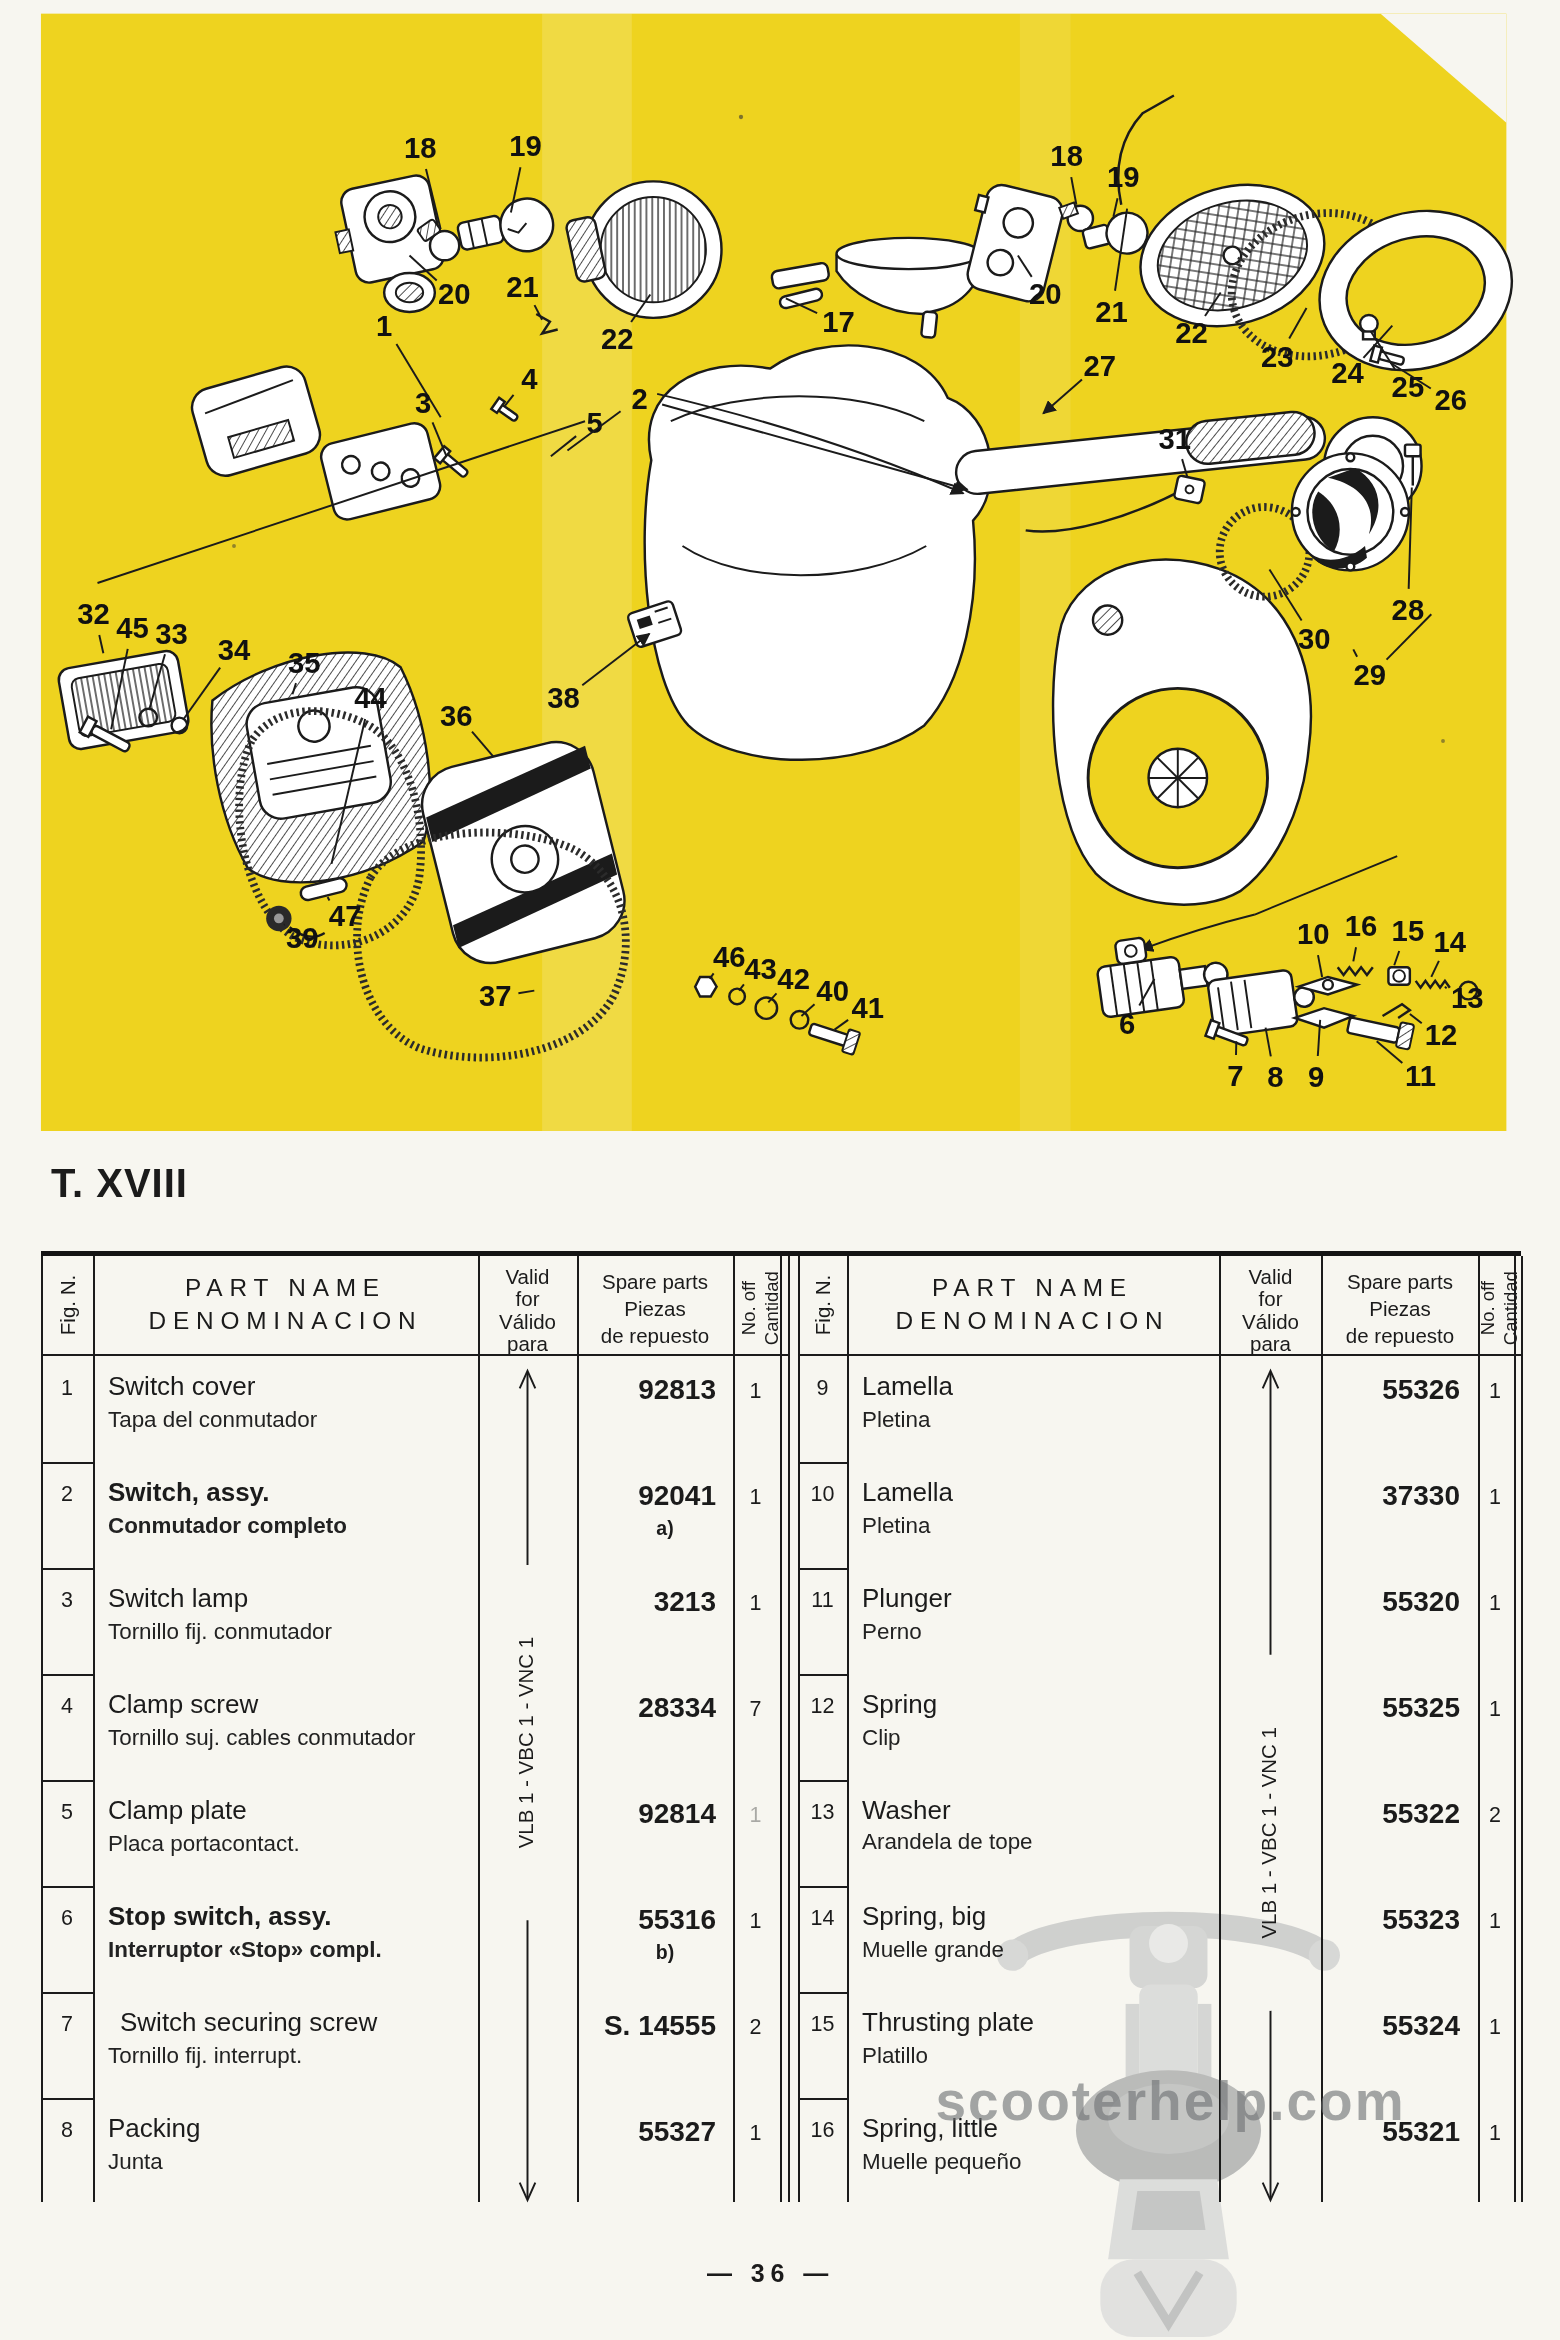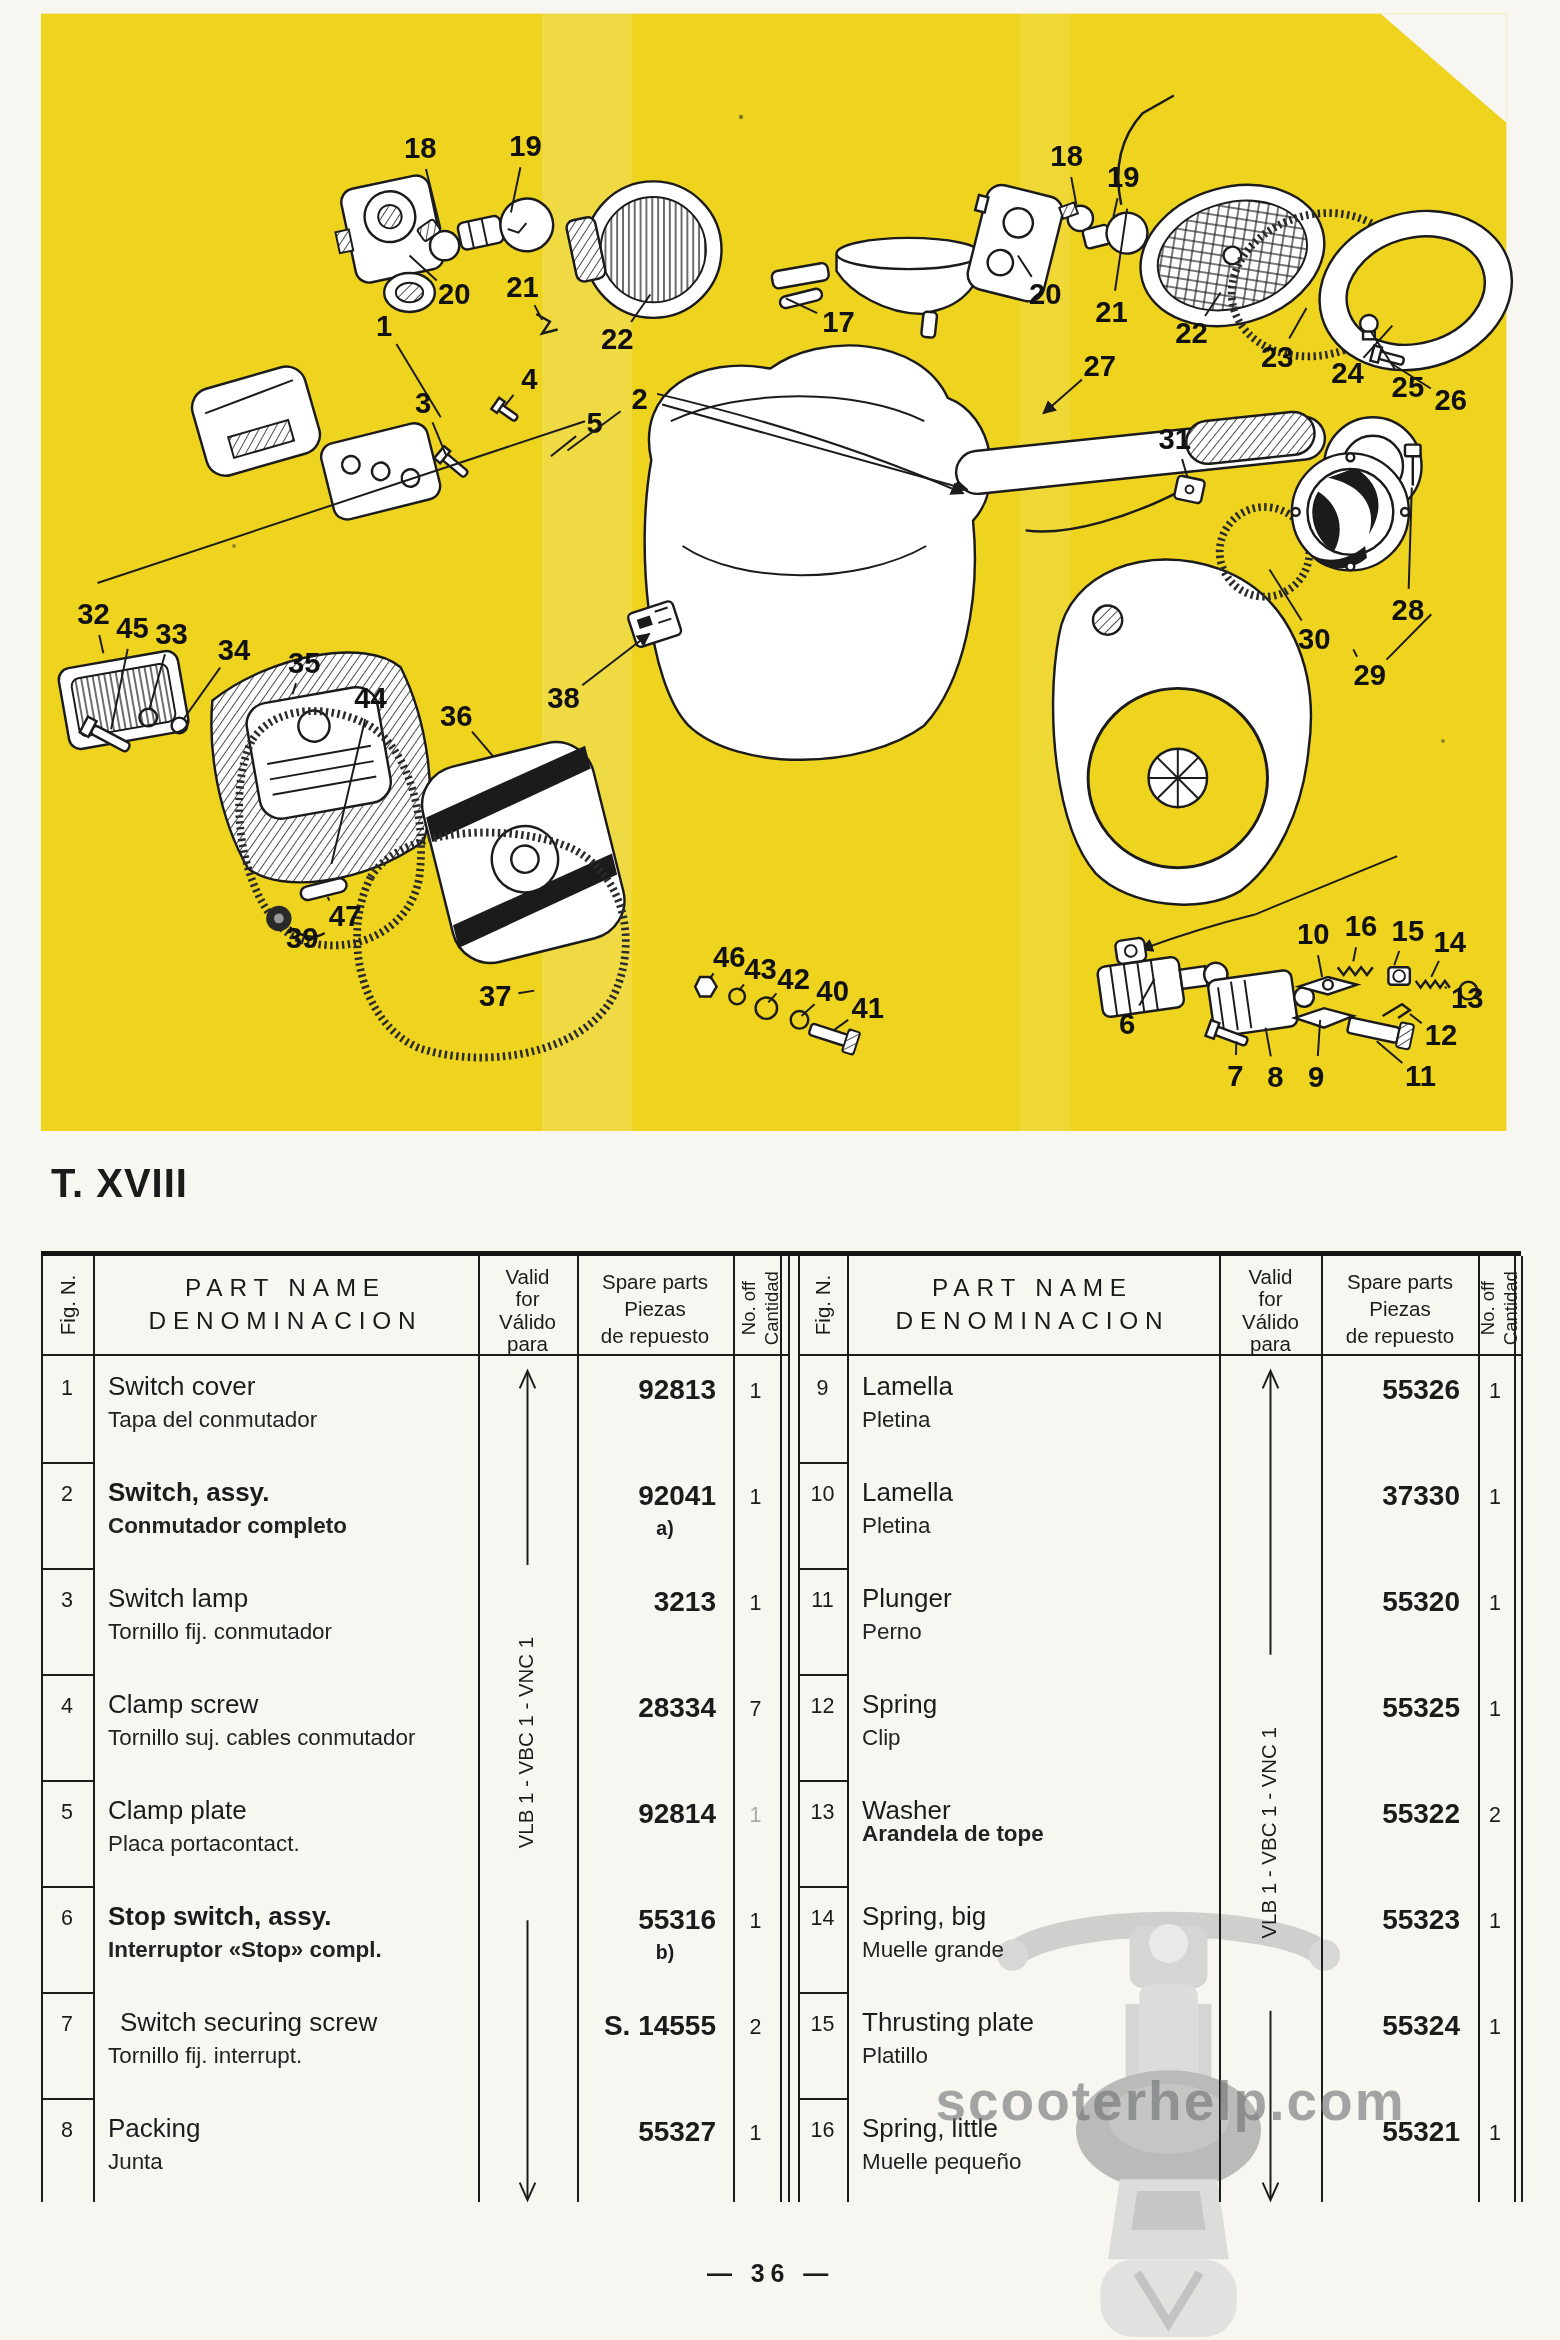--- a/index.html
+++ b/index.html
@@ -592,21 +592,21 @@
       <div class="abs" style="left: 798px; top: 1674px; width: 724px; height: 105px;">
         <div class="abs fig" style="left: 0px; top: 19.5px; width: 49px;">12</div>
         <div class="abs nm" style="left: 64px; top: 15.6px; width: 345px;">Spring</div>
         <div class="abs nm2" style="left: 64px; top: 51px; width: 345px;">Clip</div>
         <div class="abs pn" style="left: 533px; top: 17.6px; width: 129px;">55325</div>
         <div class="abs qty" style="left: 680px; top: 23.4px; width: 34px;">1</div>
       </div>
       <div class="abs" style="left: 798px; top: 1780px; width: 724px; height: 105px;">
         <div class="abs fig" style="left: 0px; top: 19.5px; width: 49px;">13</div>
         <div class="abs nm" style="left: 64px; top: 15.6px; width: 345px;">Washer</div>
-        <div class="abs nm2" style="left: 64px; top: 41px; width: 345px; font-weight: bold;">Arandela de tope</div>
+        <div class="abs nm2" style="left: 64px; top: 49px; width: 345px;">Arandela de tope</div>
         <div class="abs pn" style="left: 533px; top: 17.6px; width: 129px;">55322</div>
         <div class="abs qty" style="left: 680px; top: 23.4px; width: 34px;">2</div>
       </div>
       <div class="abs" style="left: 798px; top: 1886px; width: 724px; height: 105px;">
         <div class="abs fig" style="left: 0px; top: 19.5px; width: 49px;">14</div>
         <div class="abs nm" style="left: 64px; top: 15.6px; width: 345px;">Spring, big</div>
         <div class="abs nm2" style="left: 64px; top: 51px; width: 345px;">Muelle grande</div>
         <div class="abs pn" style="left: 533px; top: 17.6px; width: 129px;">55323</div>
         <div class="abs qty" style="left: 680px; top: 23.4px; width: 34px;">1</div>
       </div>

